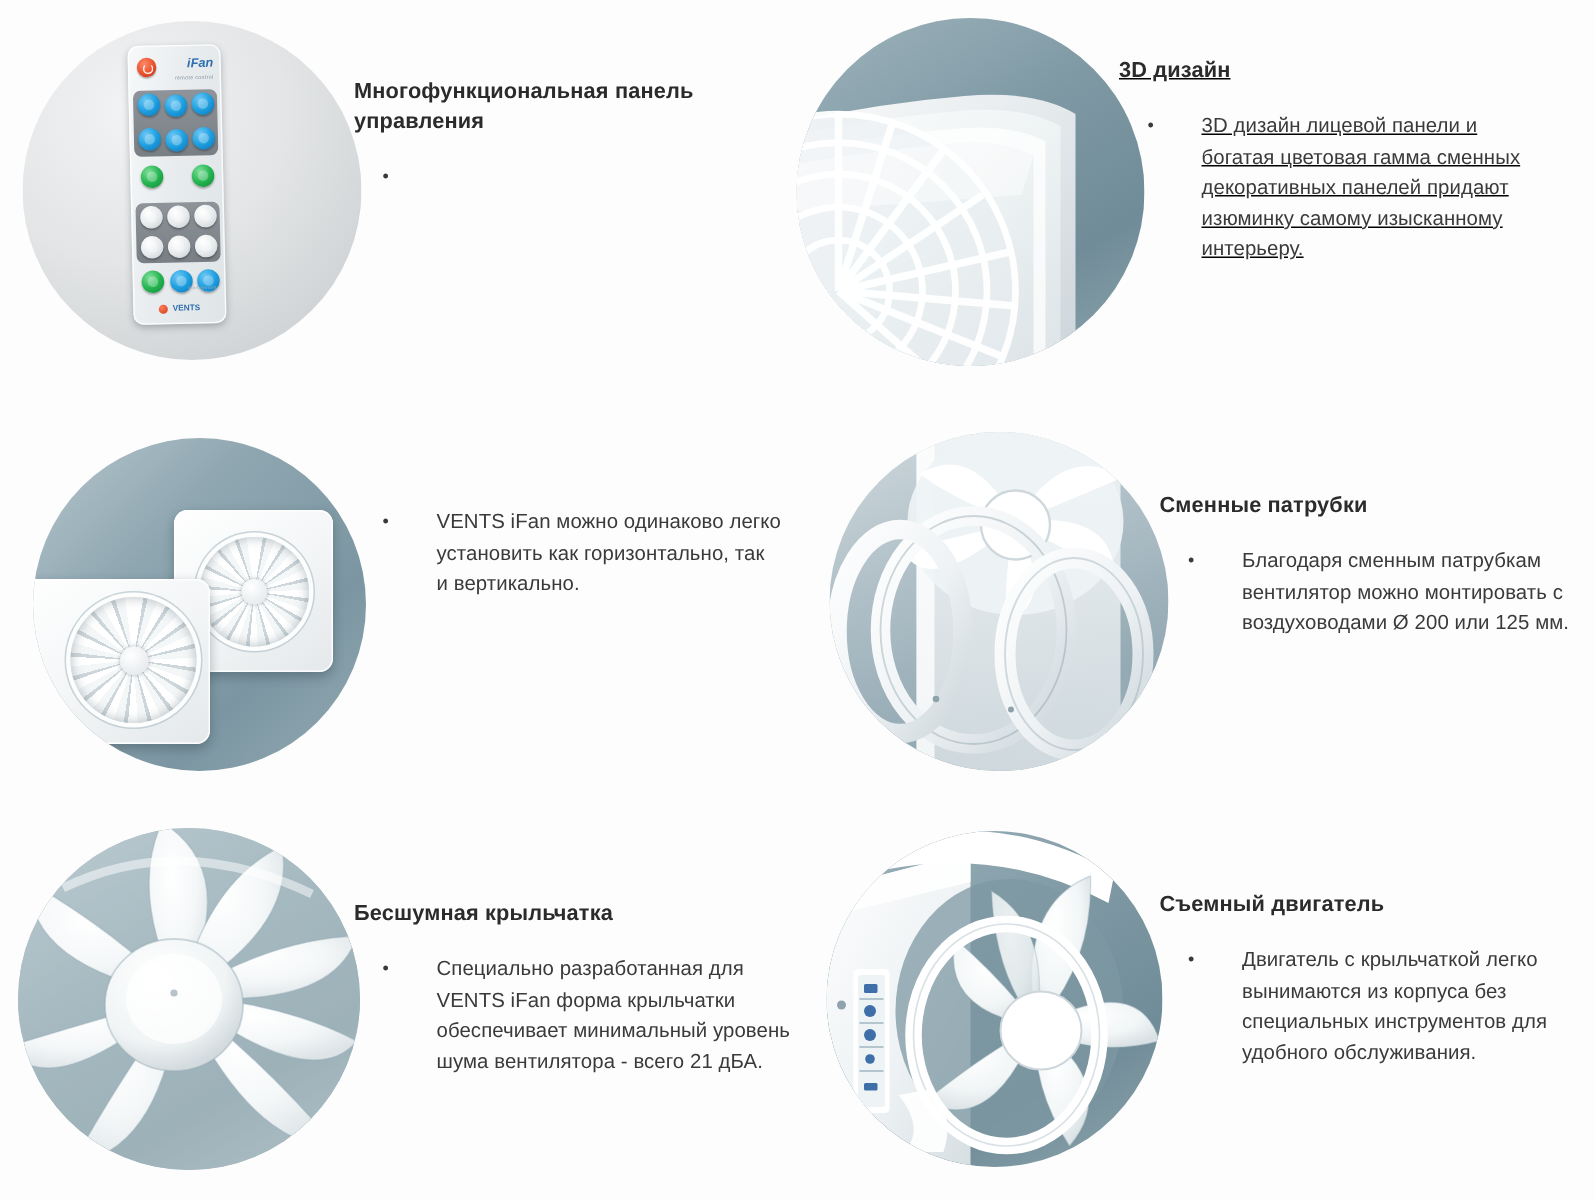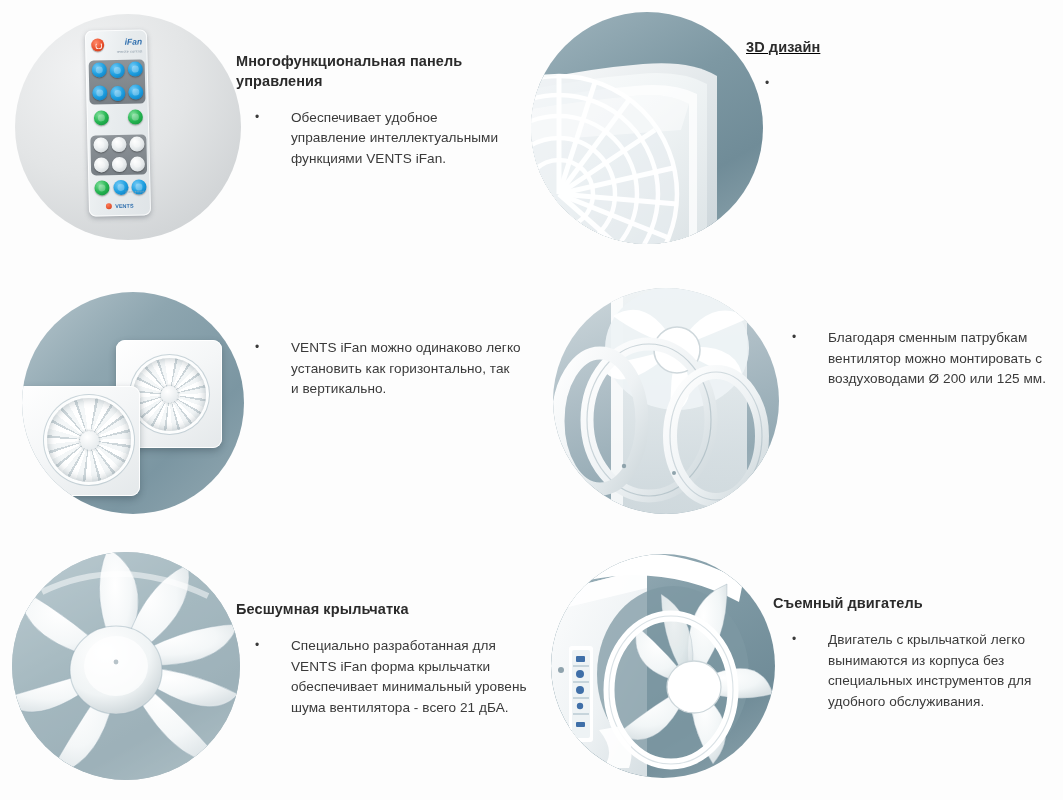--- a/index.html
+++ b/index.html
@@ -214,21 +214,20 @@
           <span class="dot"></span>
           <span>VENTS</span>
         </div>
       </div>
     </div>
 
     <div class="txt">
       <p class="f-title">Многофункциональная панель управления</p>
       <p class="f-body">
         <span class="bullet">•</span>
-        <span class="btext">Обеспечивает удобное управление интеллектуальными функциями VENTS iFan.</span>
       </p>
     </div>
   </div>
 
   <div class="panel p2">
     <div class="medallion">
       <div class="med-inner bg-teal"></div>
       <div class="art">
         <svg viewBox="0 0 232 232" preserveAspectRatio="none">
           <defs>
@@ -276,20 +275,21 @@
             <path d="M-40 104 L -40 132 L 150 118 L 158 92 Q 136 80 102 84 Q 34 90 -40 104 Z" fill="#ffffff" opacity="0.45"></path>
           </g>
         </svg>
       </div>
     </div>
 
     <div class="txt">
       <p class="f-title">3D дизайн</p>
       <p class="f-body">
         <span class="bullet">•</span>
+        <span class="btext">3D дизайн лицевой панели и богатая цветовая гамма сменных декоративных панелей придают изюминку самому изысканному интерьеру.</span>
       </p>
     </div>
   </div>
 
   <div class="panel p3">
     <div class="medallion">
       <div class="med-inner bg-teal2"></div>
 
       <div class="plate" style="left:94px; top:48px; width:106px; height:108px;">
         <div class="grille" style="left:17px; top:18px; width:73px; height:73px;"></div>
@@ -354,20 +354,21 @@
             <ellipse cx="163" cy="148" rx="46" ry="64" fill="none" stroke="rgba(120,145,158,.3)" stroke-width="1.2"></ellipse>
 
             <circle cx="71" cy="178" r="2.2" fill="#8fa3ac"></circle>
             <circle cx="121" cy="185" r="2.0" fill="#8fa3ac"></circle>
           </g>
         </svg>
       </div>
     </div>
 
     <div class="txt">
+      <p class="f-title">Сменные патрубки</p>
       <p class="f-body">
         <span class="bullet">•</span>
         <span class="btext">Благодаря сменным патрубкам вентилятор можно монтировать с воздуховодами Ø 200 или 125 мм.</span>
       </p>
     </div>
   </div>
 
   <div class="panel p5">
     <div class="medallion">
       <div class="med-inner bg-teal"></div>

